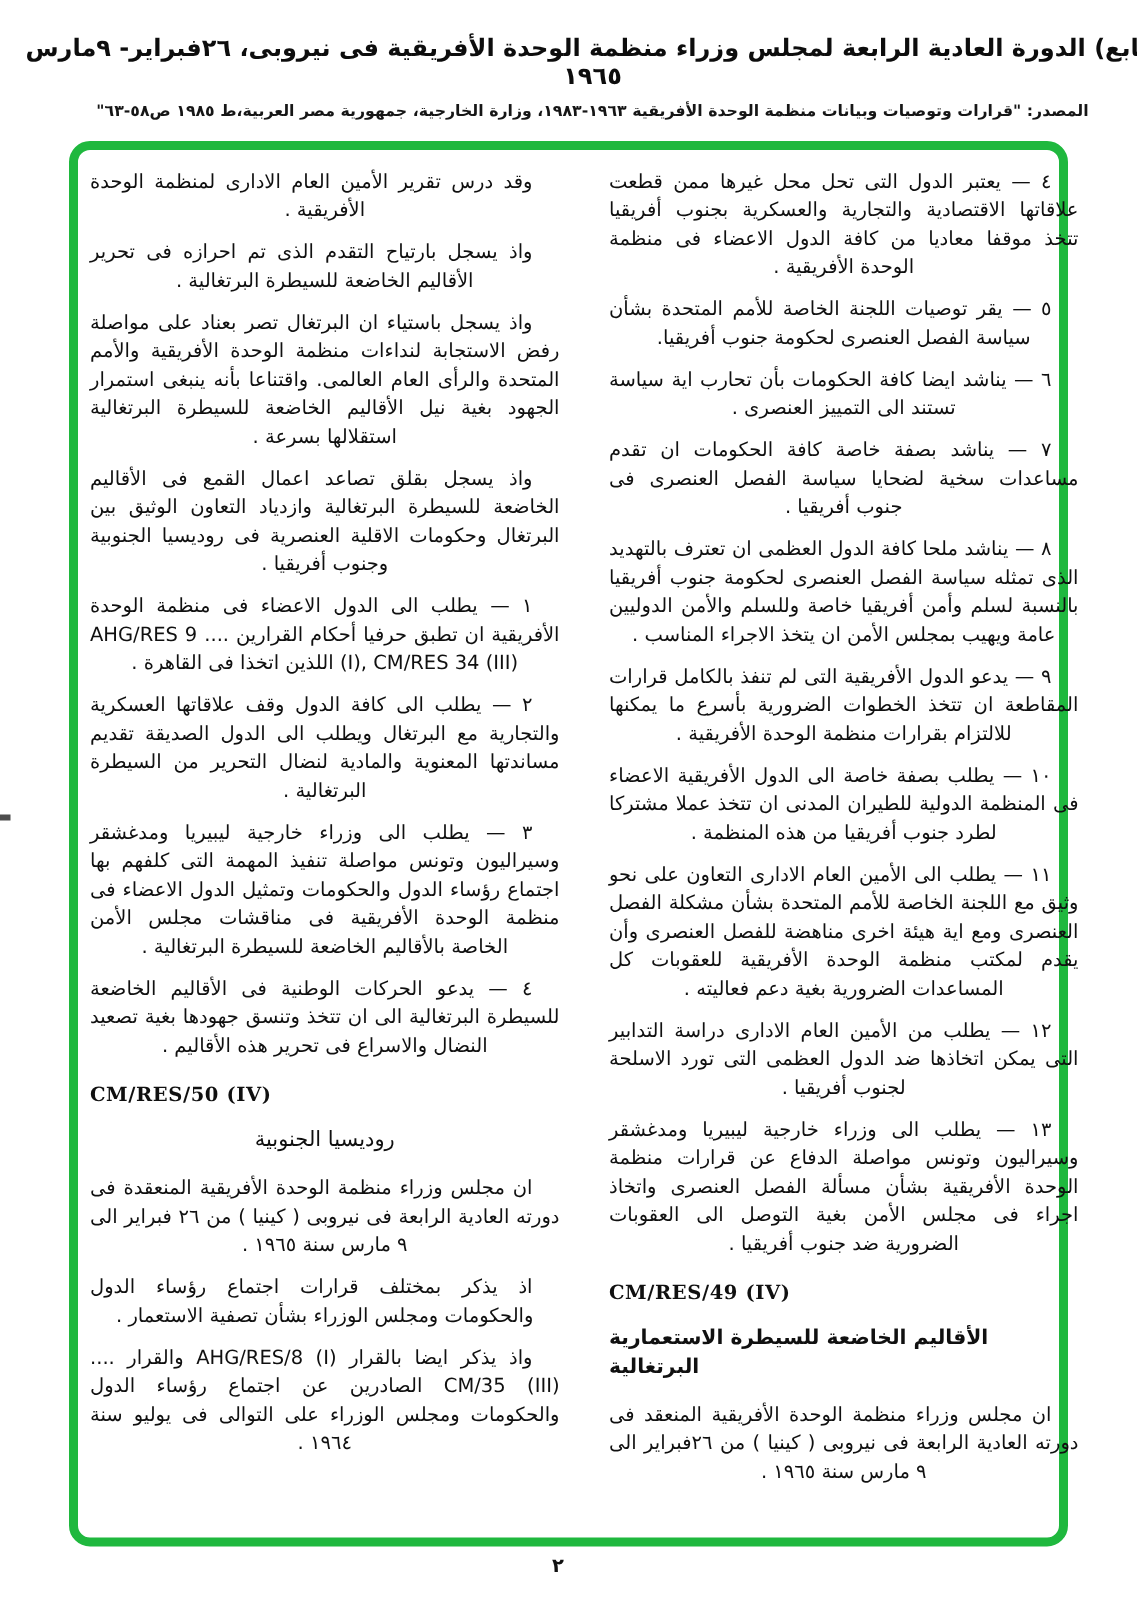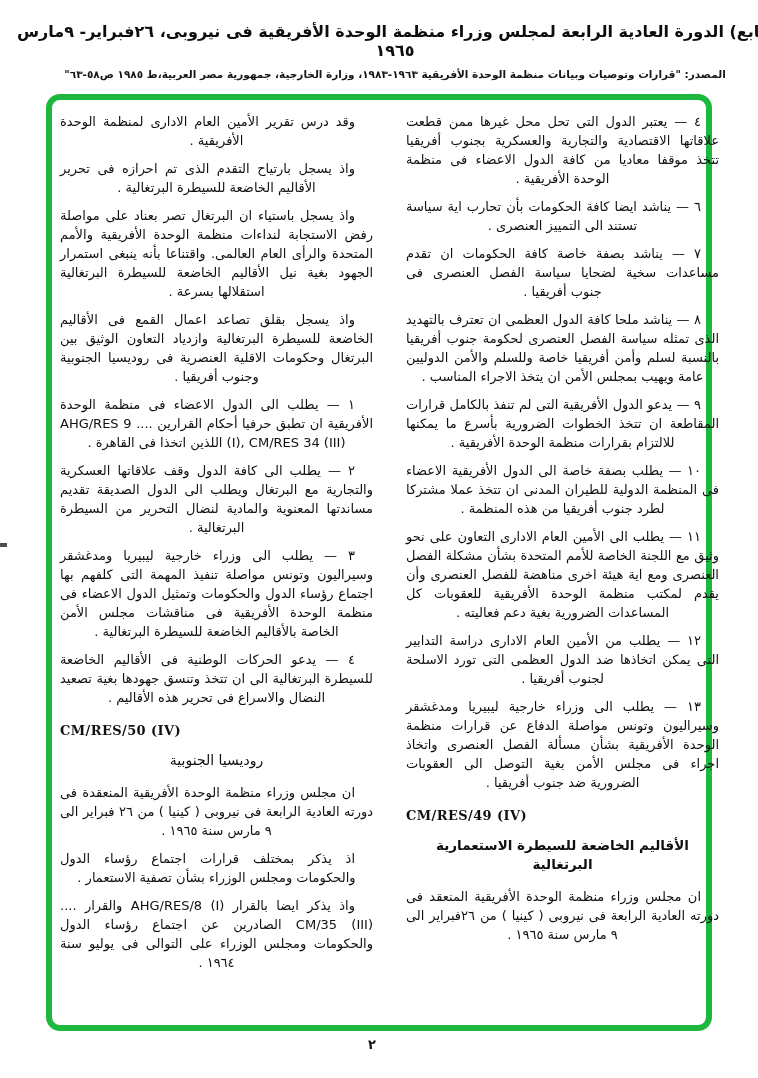--- a/index.html
+++ b/index.html
@@ -53,21 +53,21 @@
   .code {
     direction: ltr; text-align: left;
     font-family: "DejaVu Serif", serif;
     font-weight: bold; font-size: 13px;
     letter-spacing: 0.4px;
     margin: 14px 0 11px 0;
     text-indent: 0;
   }
   .heading-right {
     font-size: 13.5px; font-weight: bold;
-    text-align: center; text-indent: 0;
+    text-align: left; text-indent: 0;
     margin: 2px 0 13px 0;
   }
   .heading-center {
     font-size: 14px; font-weight: normal;
     text-align: center; text-indent: 0;
     margin: 4px 0 13px 0;
   }
   .page-number {
     position: absolute; top: 1037px; left: 0; width: 744px;
     text-align: center;
@@ -82,20 +82,21 @@
   <div class="title">(تابع) الدورة العادية الرابعة لمجلس وزراء منظمة الوحدة الأفريقية فى نيروبى، ٢٦فبراير- ٩مارس ١٩٦٥</div>
   <div class="source">المصدر: "قرارات وتوصيات وبيانات منظمة الوحدة الأفريقية ١٩٦٣-١٩٨٣، وزارة الخارجية، جمهورية مصر العربية،ط ١٩٨٥ ص٥٨-٦٣"</div>
 </header>
 
 <div class="frame"></div>
 <div class="speck"></div>
 
 <main>
   <section class="col col-right">
     <p class="para">٤ — يعتبر الدول التى تحل محل غيرها ممن قطعت علاقاتها الاقتصادية والتجارية والعسكرية بجنوب أفريقيا تتخذ موقفا معاديا من كافة الدول الاعضاء فى منظمة الوحدة الأفريقية .</p>
+    <p class="para">٥ — يقر توصيات اللجنة الخاصة للأمم المتحدة بشأن سياسة الفصل العنصرى لحكومة جنوب أفريقيا.</p>
     <p class="para">٦ — يناشد ايضا كافة الحكومات بأن تحارب اية سياسة تستند الى التمييز العنصرى .</p>
     <p class="para">٧ — يناشد بصفة خاصة كافة الحكومات ان تقدم مساعدات سخية لضحايا سياسة الفصل العنصرى فى جنوب أفريقيا .</p>
     <p class="para">٨ — يناشد ملحا كافة الدول العظمى ان تعترف بالتهديد الذى تمثله سياسة الفصل العنصرى لحكومة جنوب أفريقيا بالنسبة لسلم وأمن أفريقيا خاصة وللسلم والأمن الدوليين عامة ويهيب بمجلس الأمن ان يتخذ الاجراء المناسب .</p>
     <p class="para">٩ — يدعو الدول الأفريقية التى لم تنفذ بالكامل قرارات المقاطعة ان تتخذ الخطوات الضرورية بأسرع ما يمكنها للالتزام بقرارات منظمة الوحدة الأفريقية .</p>
     <p class="para">١٠ — يطلب بصفة خاصة الى الدول الأفريقية الاعضاء فى المنظمة الدولية للطيران المدنى ان تتخذ عملا مشتركا لطرد جنوب أفريقيا من هذه المنظمة .</p>
     <p class="para">١١ — يطلب الى الأمين العام الادارى التعاون على نحو وثيق مع اللجنة الخاصة للأمم المتحدة بشأن مشكلة الفصل العنصرى ومع اية هيئة اخرى مناهضة للفصل العنصرى وأن يقدم لمكتب منظمة الوحدة الأفريقية للعقوبات كل المساعدات الضرورية بغية دعم فعاليته .</p>
     <p class="para">١٢ — يطلب من الأمين العام الادارى دراسة التدابير التى يمكن اتخاذها ضد الدول العظمى التى تورد الاسلحة لجنوب أفريقيا .</p>
     <p class="para">١٣ — يطلب الى وزراء خارجية ليبيريا ومدغشقر وسيراليون وتونس مواصلة الدفاع عن قرارات منظمة الوحدة الأفريقية بشأن مسألة الفصل العنصرى واتخاذ اجراء فى مجلس الأمن بغية التوصل الى العقوبات الضرورية ضد جنوب أفريقيا .</p>
     <p class="code">CM/RES/49  (IV)</p>
     <h2 class="heading-right">الأقاليم الخاضعة للسيطرة الاستعمارية البرتغالية</h2>

